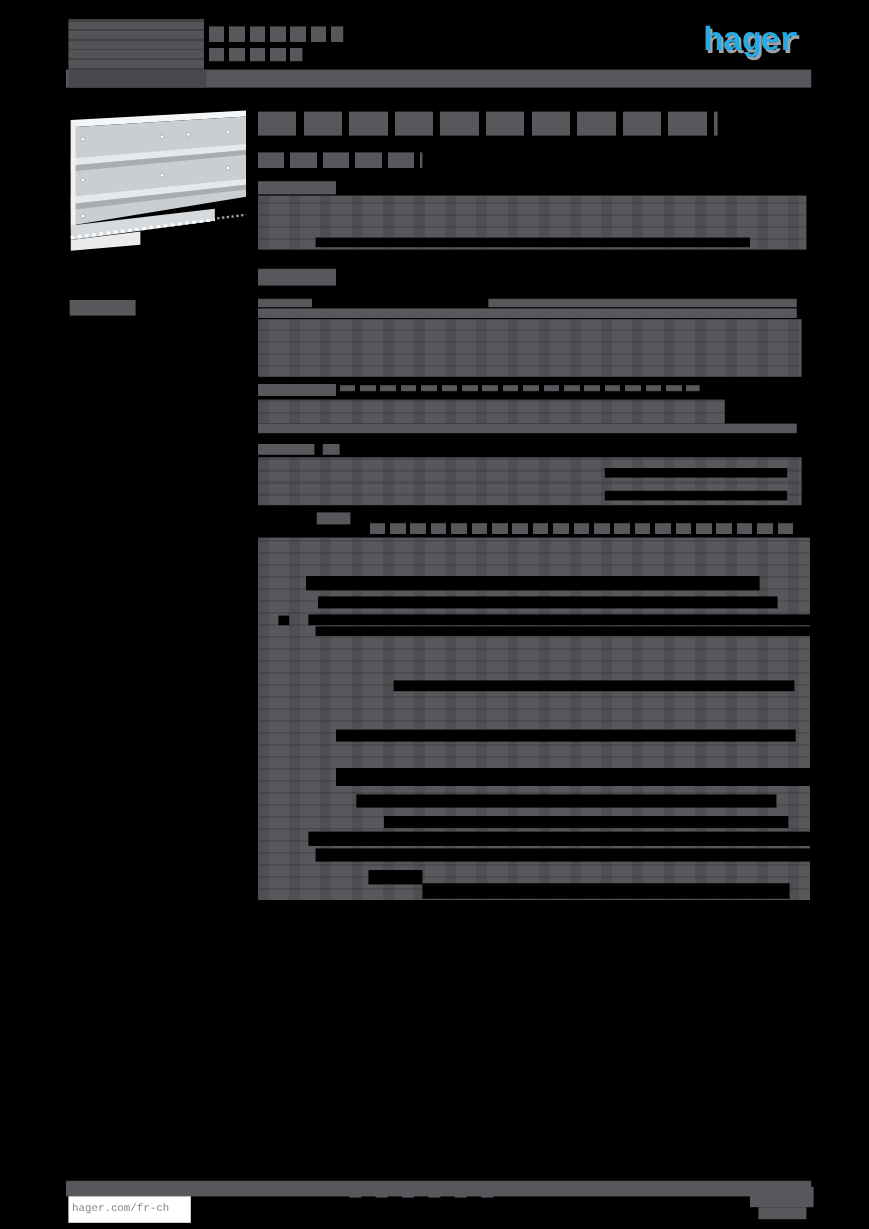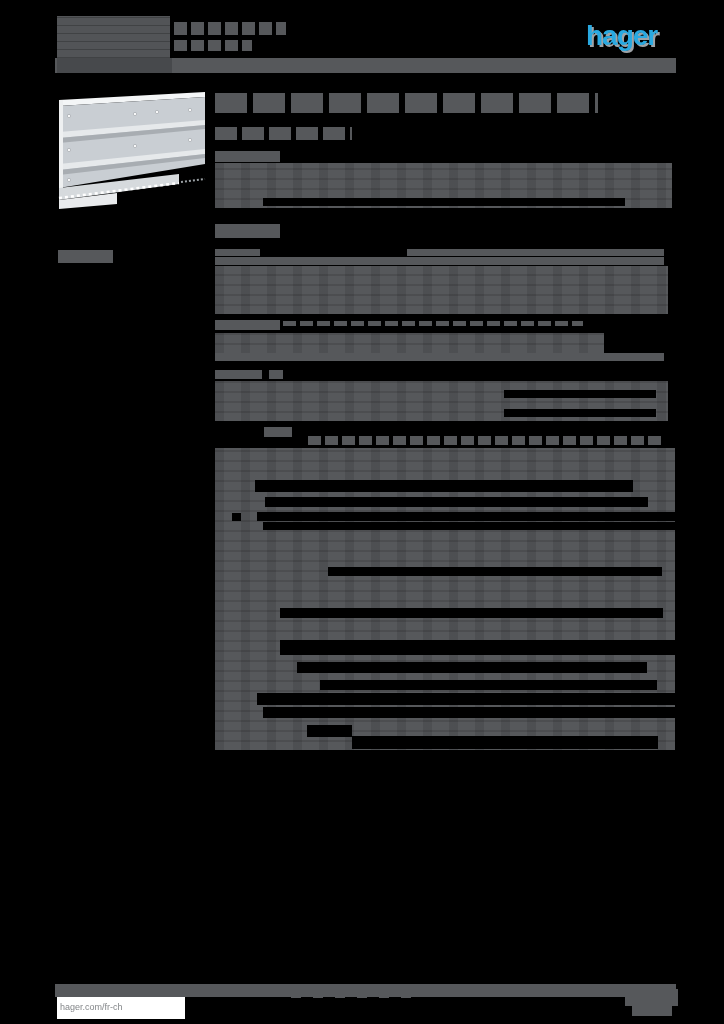--- a/index.html
+++ b/index.html
@@ -1,18 +1,18 @@
 <!DOCTYPE html>
 <html><head>
 <meta charset="utf-8">
 <style>
   html,body{margin:0;padding:0;background:#000;}
   #page{
     position:relative;width:724px;height:1024px;overflow:hidden;background:#000;
-    font-family:Liberation Sans, sans-serif;
+    font-family:Liberation Mono, monospace;
     --bar:#56585b;
   }
   .bar{position:absolute;background:var(--bar);}
   .bar.block{
     background:#525457;
     background-image:repeating-linear-gradient(0deg, rgba(0,0,0,.22) 0 1.5px, transparent 1.5px 8px);
   }
   .bar.dark{background:#47494c;}
   .bar.words-lg{background:repeating-linear-gradient(90deg, var(--bar) 0 32px, transparent 32px 38px);}
   .bar.words{background:repeating-linear-gradient(90deg, var(--bar) 0 22px, transparent 22px 27px);}
@@ -24,21 +24,21 @@
       repeating-linear-gradient(0deg, transparent 0 8px, rgba(0,0,0,.12) 8px 10px);
   }
   .slot{position:absolute;background:#000;}
   .fsq{position:absolute;width:10px;height:10px;background:var(--bar);}
   .logo{
     position:absolute;left:586px;top:20px;width:84px;height:32px;
     font-size:28px;font-weight:bold;letter-spacing:-1px;color:#29a9e1;
     text-shadow:2px 2px 0 #9ea3a7;line-height:32px;
   }
   .whitebox{
-    position:absolute;left:57px;top:996px;width:128px;height:23px;background:#fff;
+    position:absolute;left:57px;top:996px;width:102px;height:23px;background:#fff;
   }
   .whitebox span{
     display:block;padding-left:3px;font-size:9px;line-height:23px;color:#84878a;
     white-space:nowrap;
   }
   .squiggle{
     position:absolute;left:420px;top:984px;width:26px;height:22px;
     color:#56585b;font-size:22px;font-weight:bold;line-height:22px;
   }
   .prodimg{position:absolute;left:57px;top:88px;width:150px;height:125px;}

